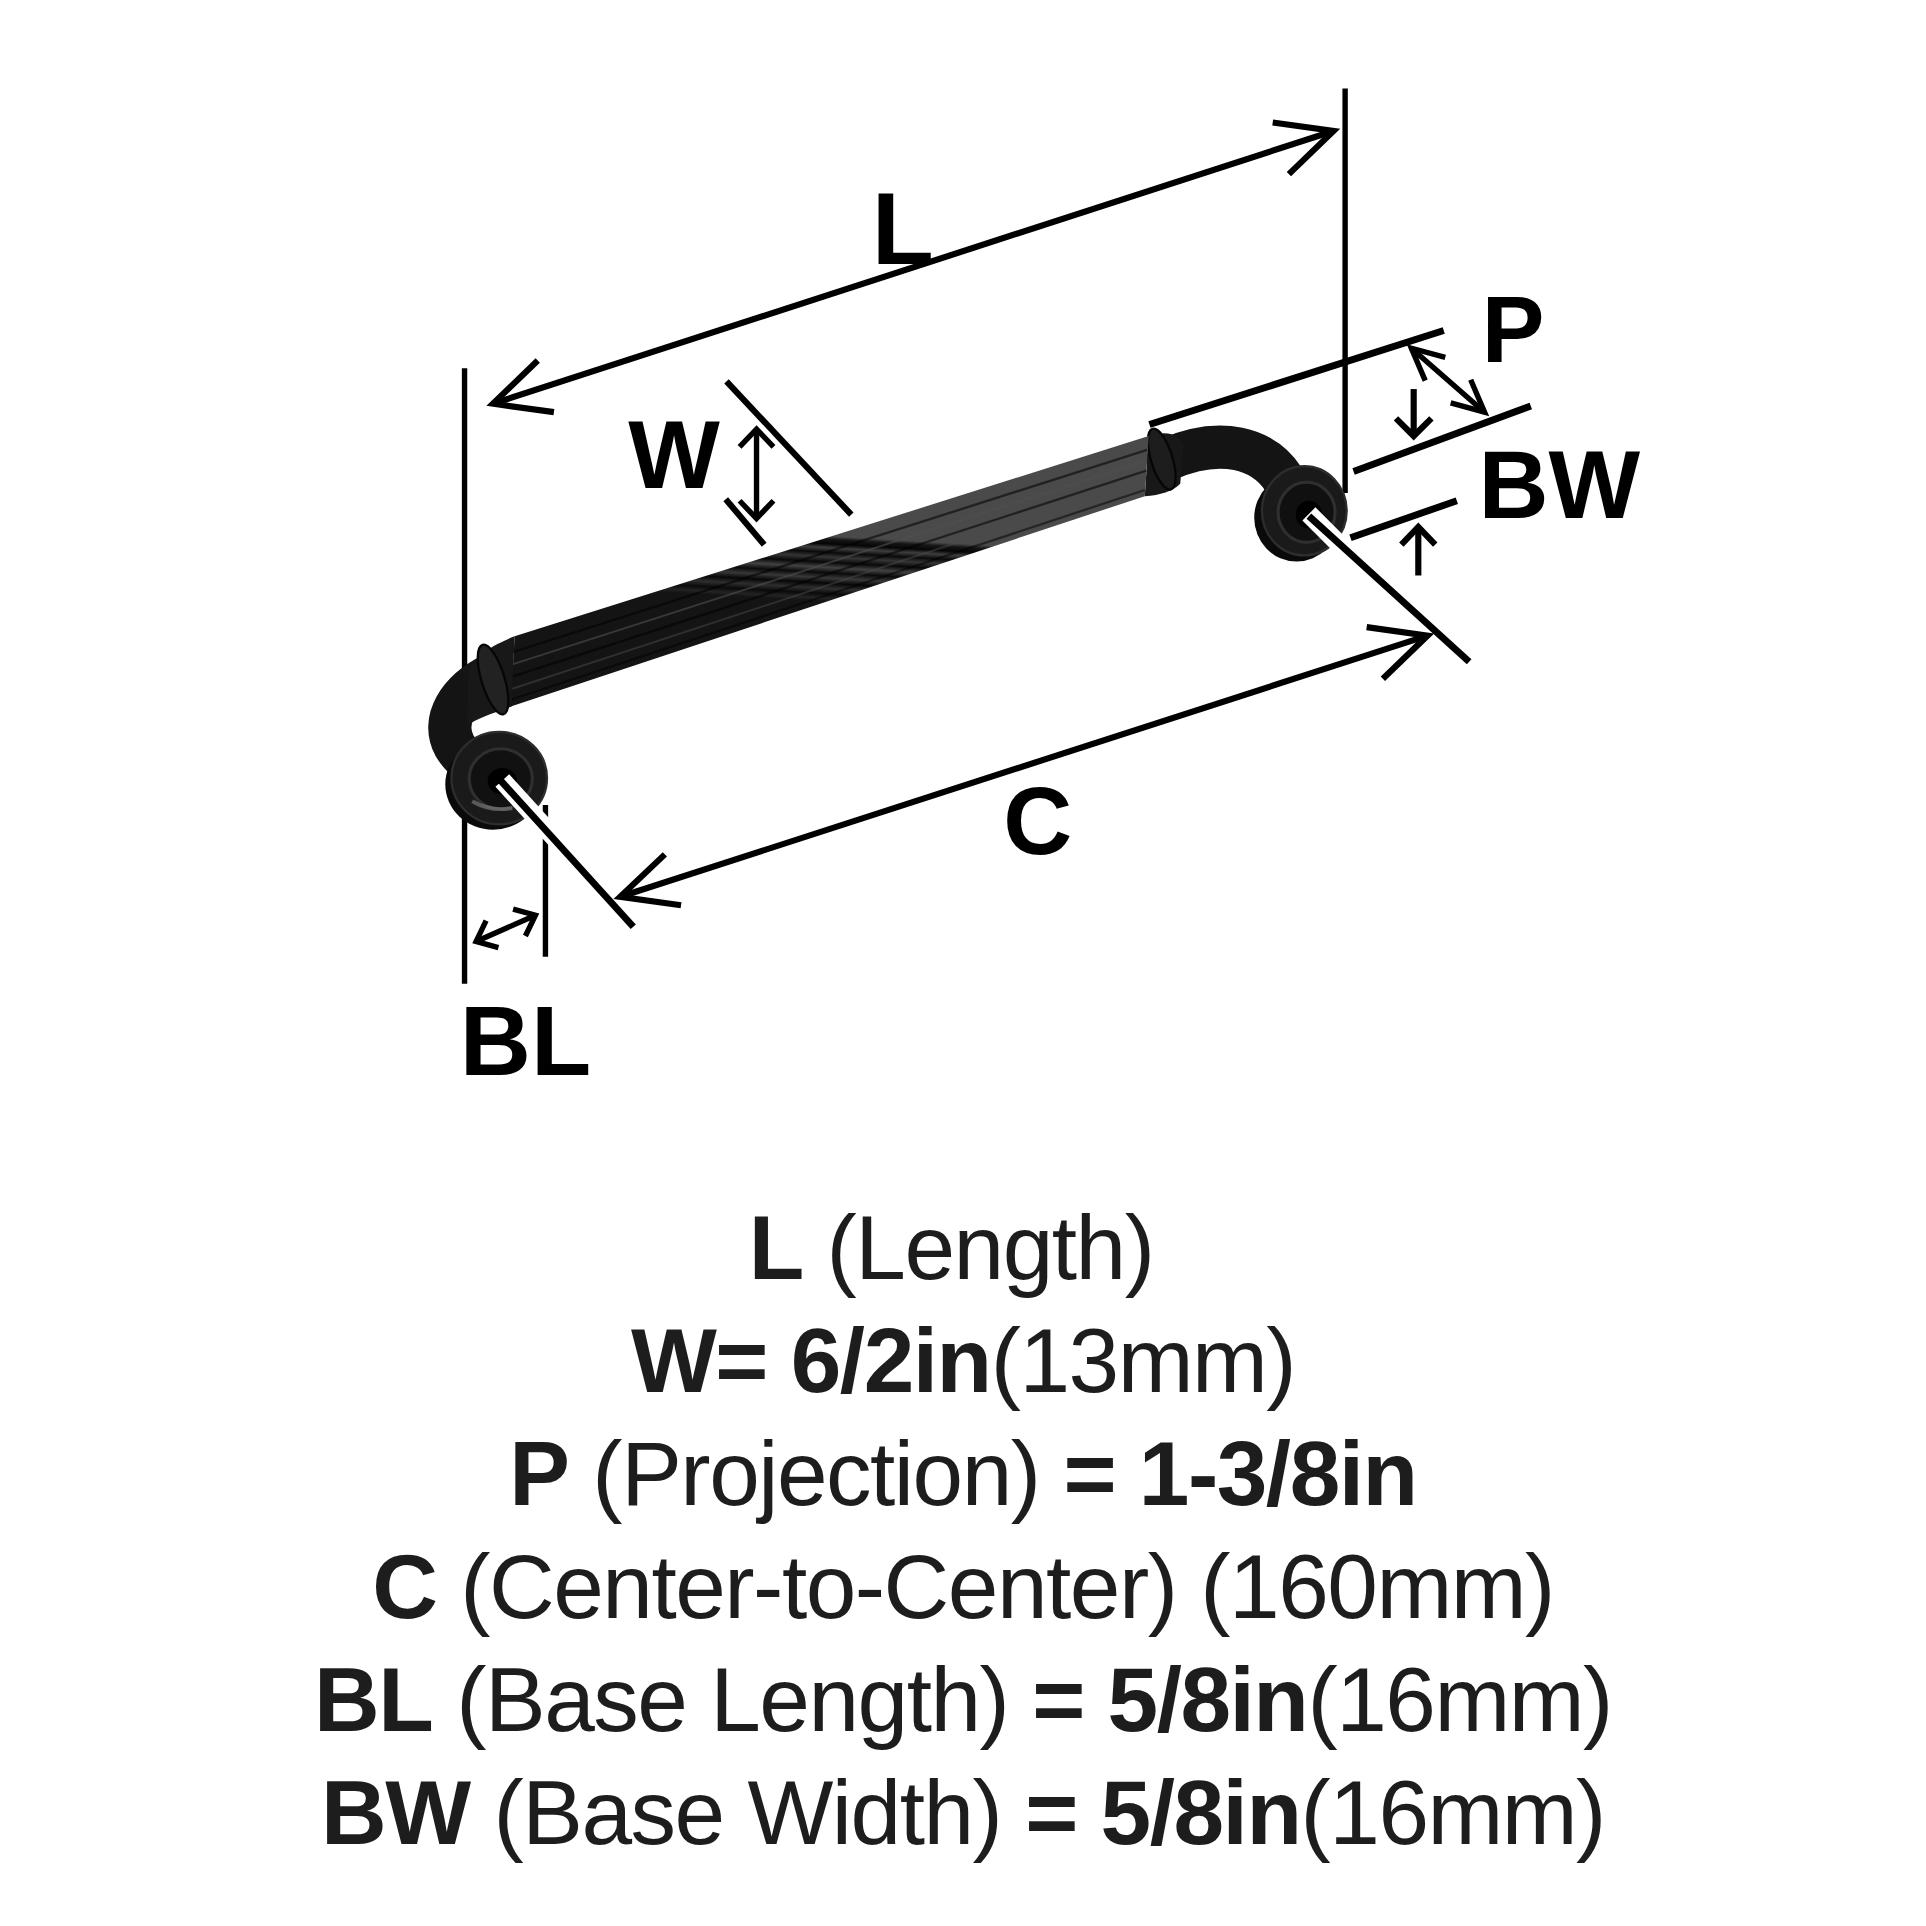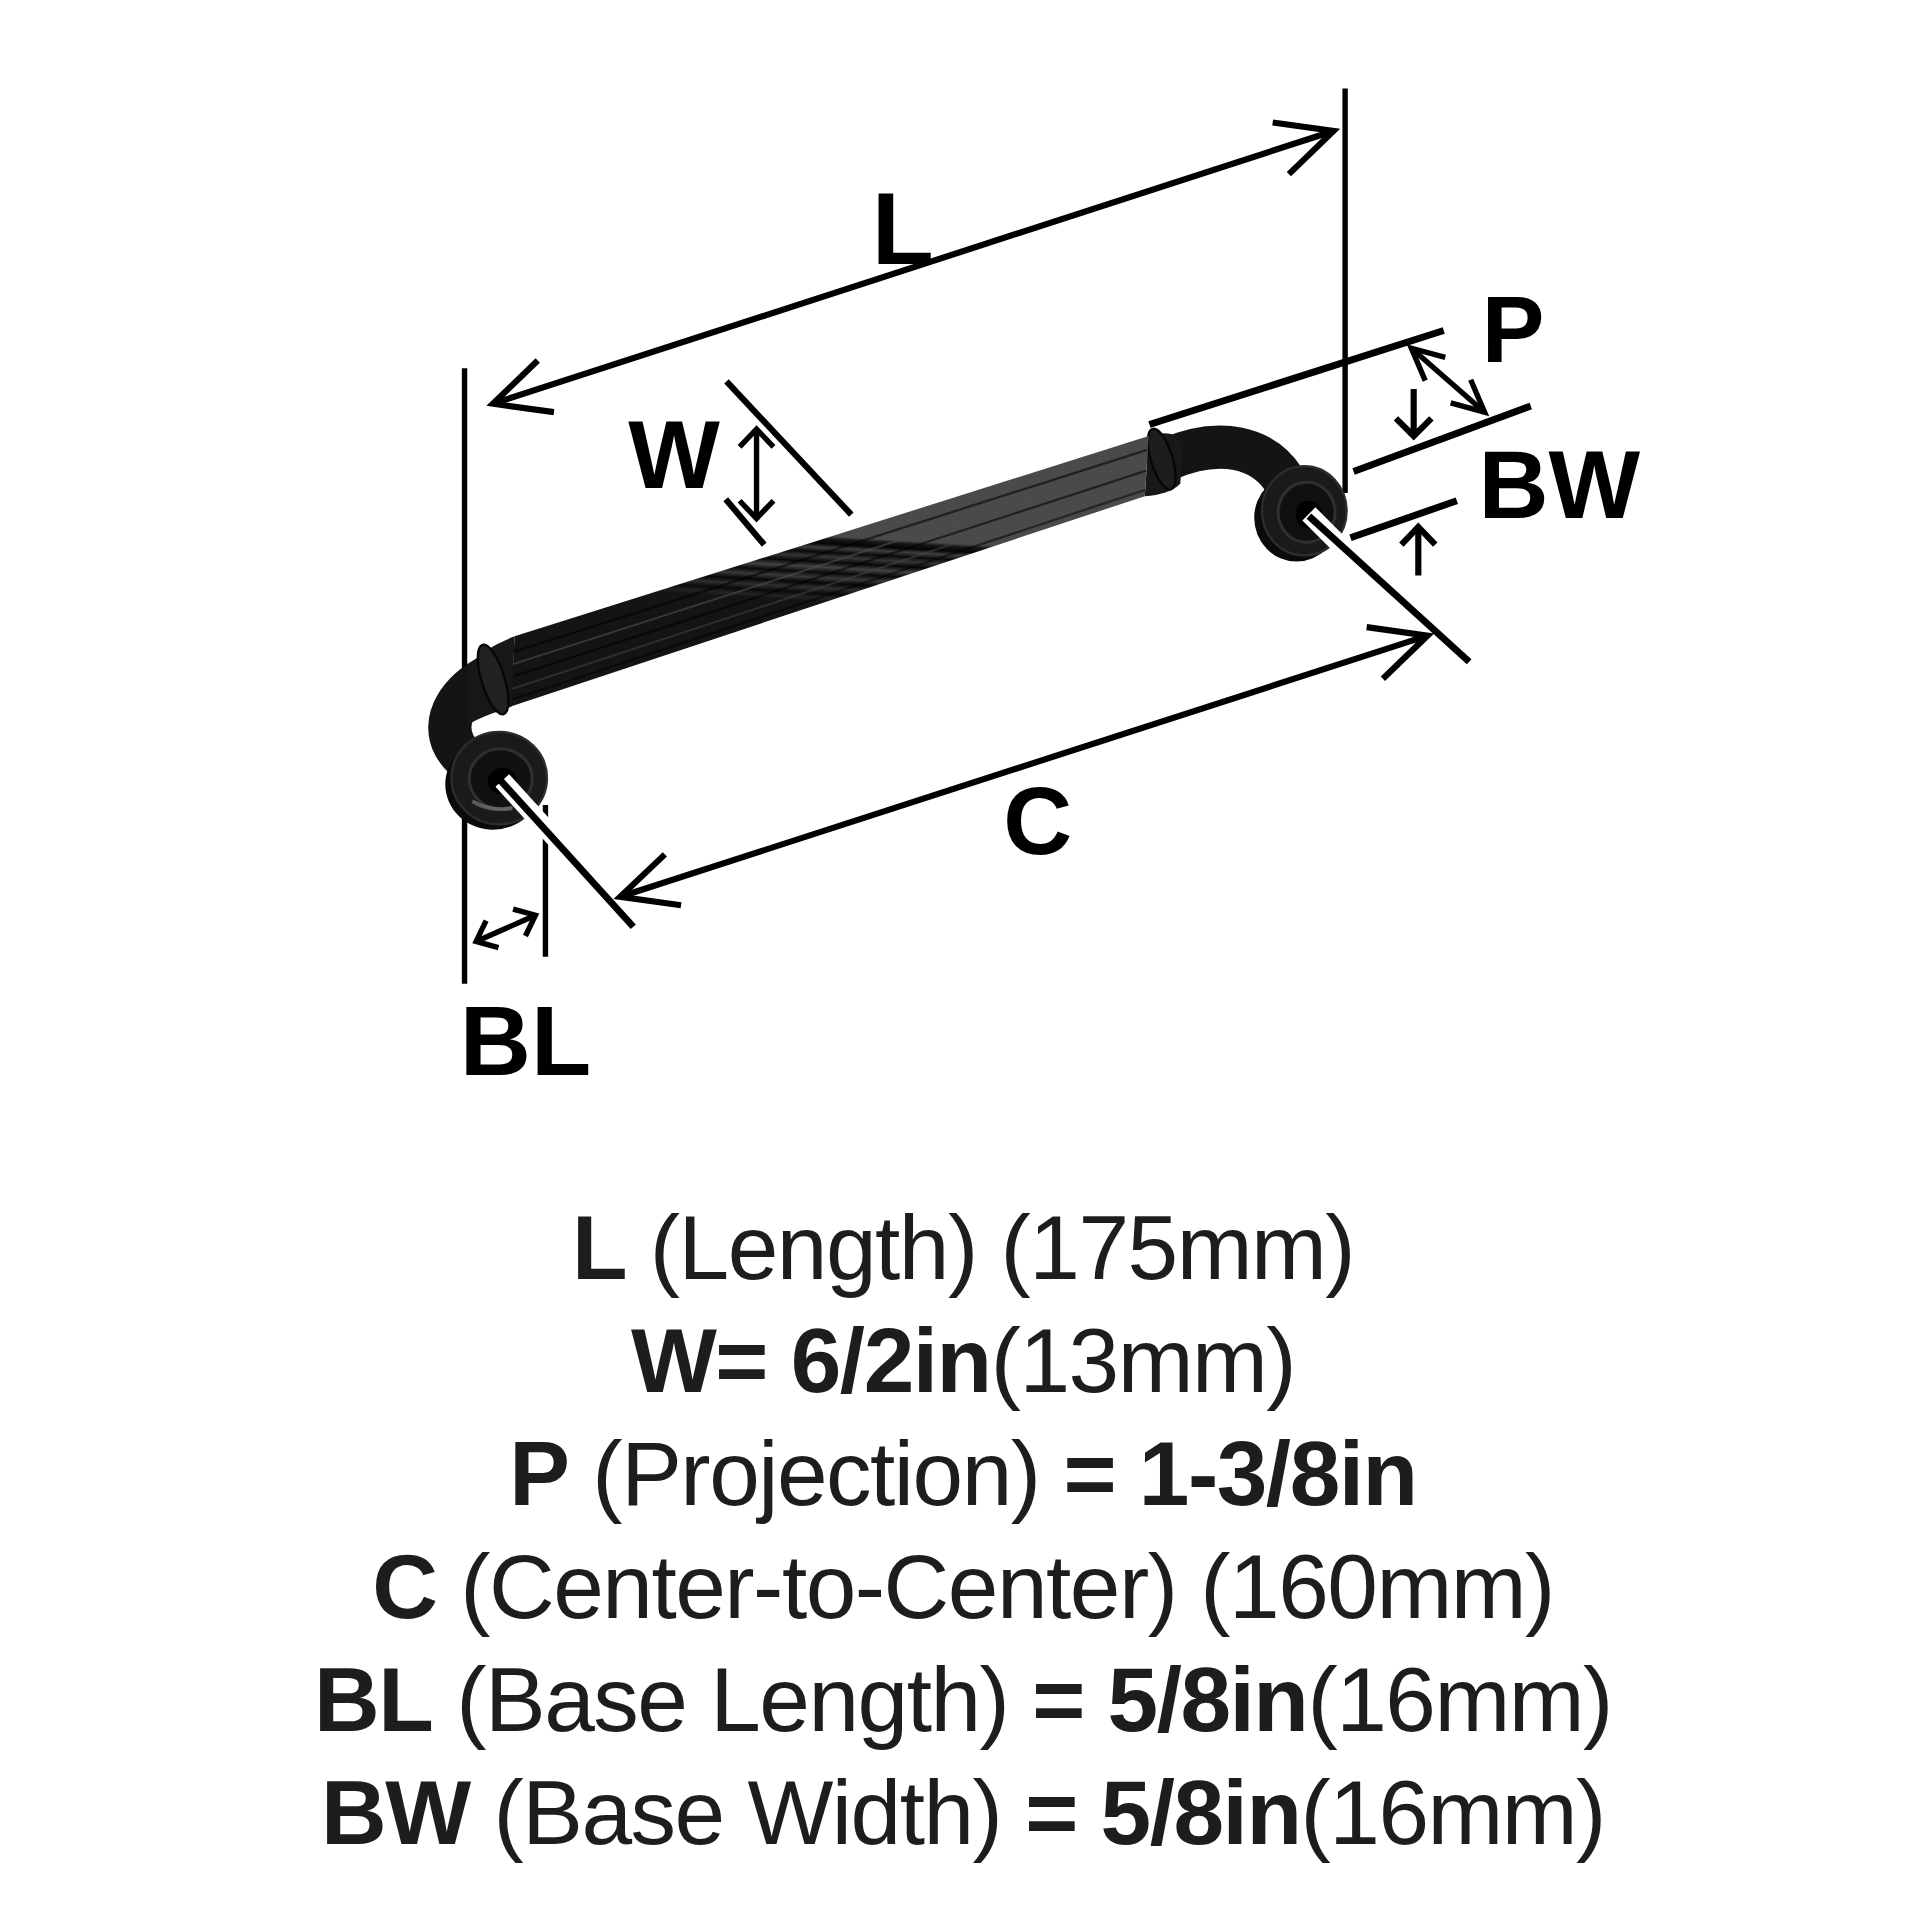--- a/index.html
+++ b/index.html
@@ -183,21 +183,20 @@
       <text class="callout-label" x="1347" y="1108" font-size="124">C</text>
       <text class="callout-label" x="682" y="1395" font-size="128">BL</text>
     </g>
   </svg>
 
   <div class="specs">
 
     <div class="spec-line">
       <span class="sp-b">L</span>
         <span class="sp-l"> (Length) </span>
-        <span class="sp-l">(175mm)</span>
     </div>
 
     <div class="spec-line">
       <span class="sp-b">W</span>
         <span class="sp-b">= 6/2in</span>
         <span class="sp-l">(13mm)</span>
     </div>
 
     <div class="spec-line">
       <span class="sp-b">P</span>

